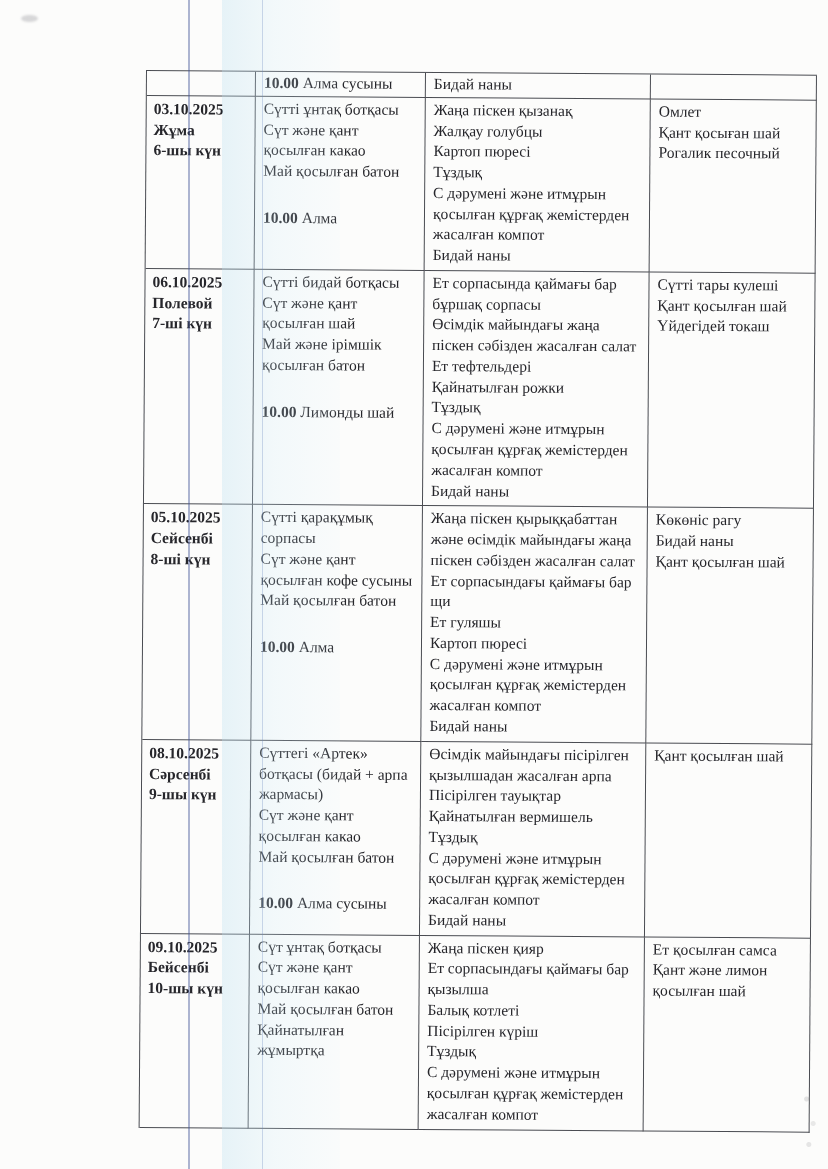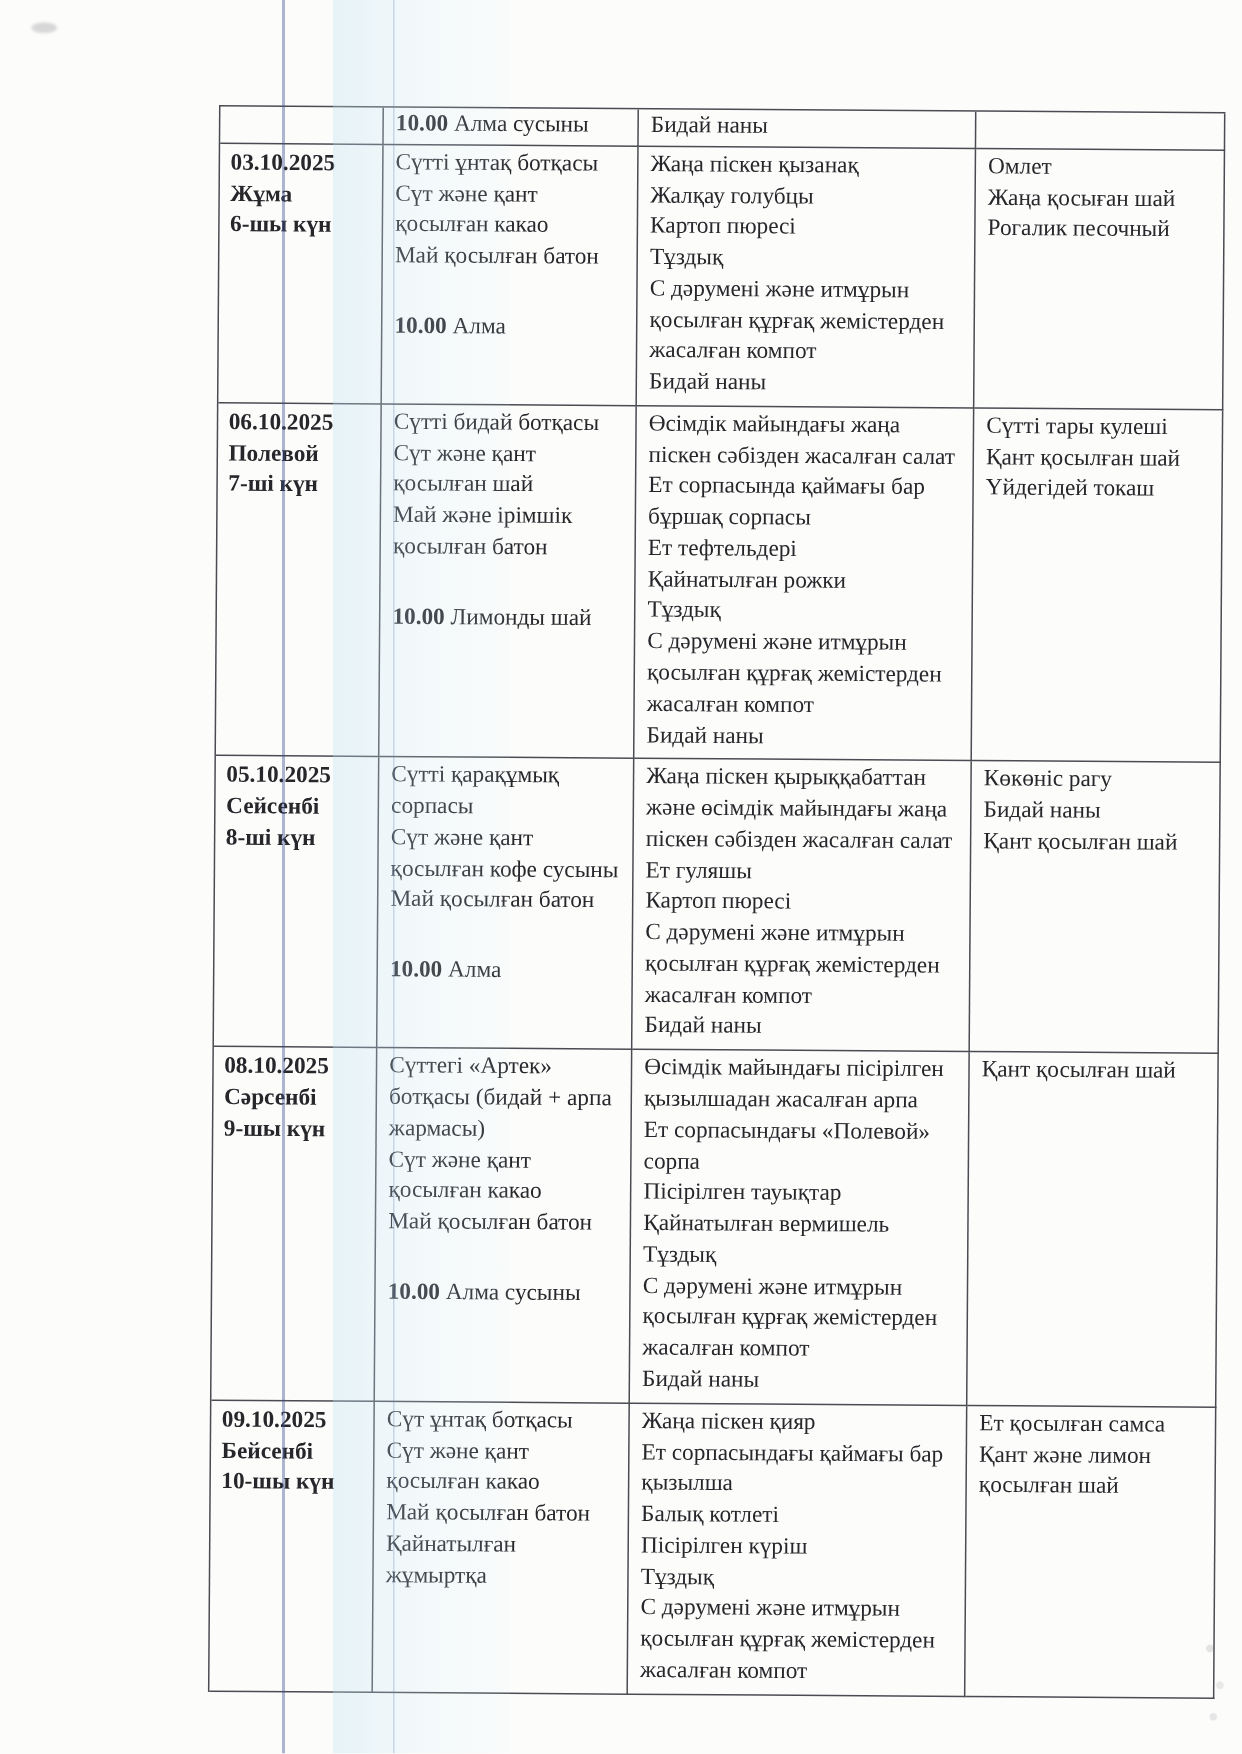--- a/index.html
+++ b/index.html
@@ -123,21 +123,21 @@
             <div class="item">Жалқау голубцы</div>
             <div class="item">Картоп пюресі</div>
             <div class="item">Тұздық</div>
             <div class="item">С дәрумені және итмұрын қосылған құрғақ жемістерден жасалған компот</div>
             <div class="item">Бидай наны</div>
           </div>
     </div>
     <div class="cell c-afternoon">
       <div>
             <div class="item">Омлет</div>
-            <div class="item">Жаңа қосыған шай</div>
+            <div class="item">Қант қосыған шай</div>
             <div class="item">Рогалик песочный</div>
           </div>
     </div>
   </div>
 
   <div class="trow">
     <div class="cell c-date">
       <div>06.10.2025</div>
       <div>Полевой</div>
       <div>7-ші күн</div>
@@ -148,22 +148,22 @@
             <div class="item">Сүт және қант қосылған шай</div>
             <div class="item">Май және ірімшік қосылған батон</div>
           </div>
       <div class="snack-line">
         <b>10.00</b>
         <span>Лимонды шай</span>
       </div>
     </div>
     <div class="cell c-lunch">
       <div>
+            <div class="item">Ет сорпасында қаймағы бар бұршақ сорпасы</div>
             <div class="item">Өсімдік майындағы жаңа піскен сәбізден жасалған салат</div>
-            <div class="item">Ет сорпасында қаймағы бар бұршақ сорпасы</div>
             <div class="item">Ет тефтельдері</div>
             <div class="item">Қайнатылған рожки</div>
             <div class="item">Тұздық</div>
             <div class="item">С дәрумені және итмұрын қосылған құрғақ жемістерден жасалған компот</div>
             <div class="item">Бидай наны</div>
           </div>
     </div>
     <div class="cell c-afternoon">
       <div>
             <div class="item">Сүтті тары кулеші</div>
@@ -186,20 +186,21 @@
             <div class="item">Май қосылған батон</div>
           </div>
       <div class="snack-line">
         <b>10.00</b>
         <span>Алма</span>
       </div>
     </div>
     <div class="cell c-lunch">
       <div>
             <div class="item">Жаңа піскен қырыққабаттан және өсімдік майындағы жаңа піскен сәбізден жасалған салат</div>
+            <div class="item">Ет сорпасындағы қаймағы бар щи</div>
             <div class="item">Ет гуляшы</div>
             <div class="item">Картоп пюресі</div>
             <div class="item">С дәрумені және итмұрын қосылған құрғақ жемістерден жасалған компот</div>
             <div class="item">Бидай наны</div>
           </div>
     </div>
     <div class="cell c-afternoon">
       <div>
             <div class="item">Көкөніс рагу</div>
             <div class="item">Бидай наны</div>
@@ -221,21 +222,20 @@
             <div class="item">Май қосылған батон</div>
           </div>
       <div class="snack-line">
         <b>10.00</b>
         <span>Алма сусыны</span>
       </div>
     </div>
     <div class="cell c-lunch">
       <div>
             <div class="item">Өсімдік майындағы пісірілген қызылшадан жасалған арпа</div>
-            <div class="item">Ет сорпасындағы «Полевой» сорпа</div>
             <div class="item">Пісірілген тауықтар</div>
             <div class="item">Қайнатылған вермишель</div>
             <div class="item">Тұздық</div>
             <div class="item">С дәрумені және итмұрын қосылған құрғақ жемістерден жасалған компот</div>
             <div class="item">Бидай наны</div>
           </div>
     </div>
     <div class="cell c-afternoon">
       <div>
             <div class="item">Қант қосылған шай</div>

